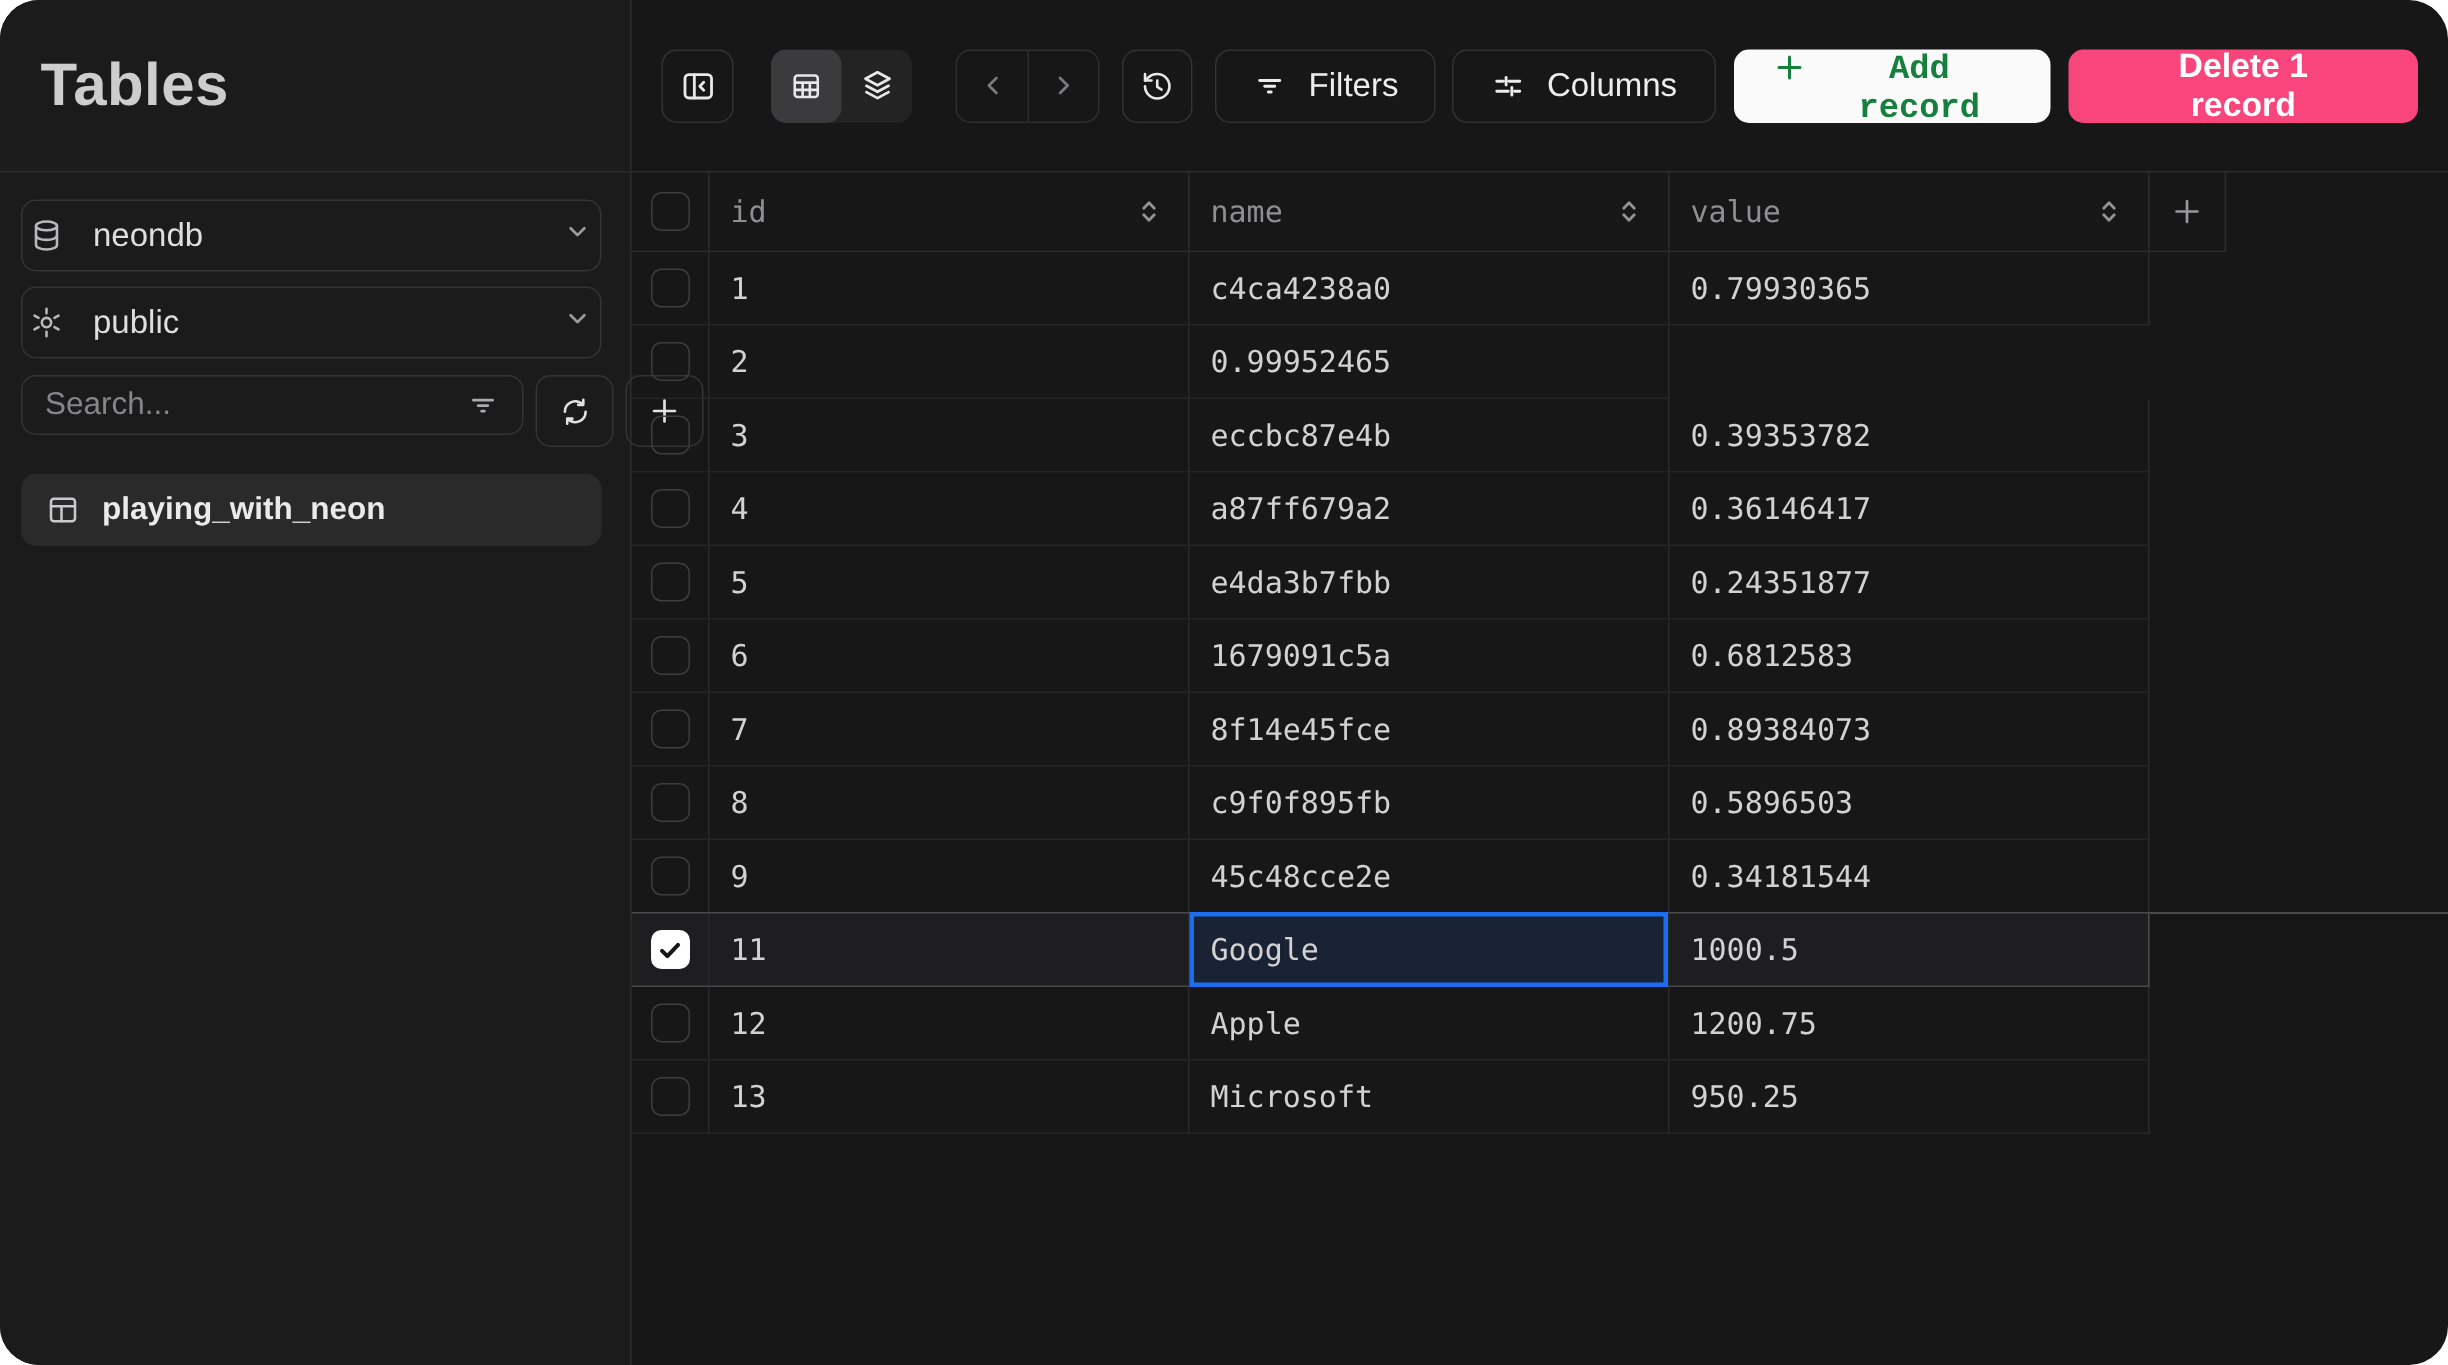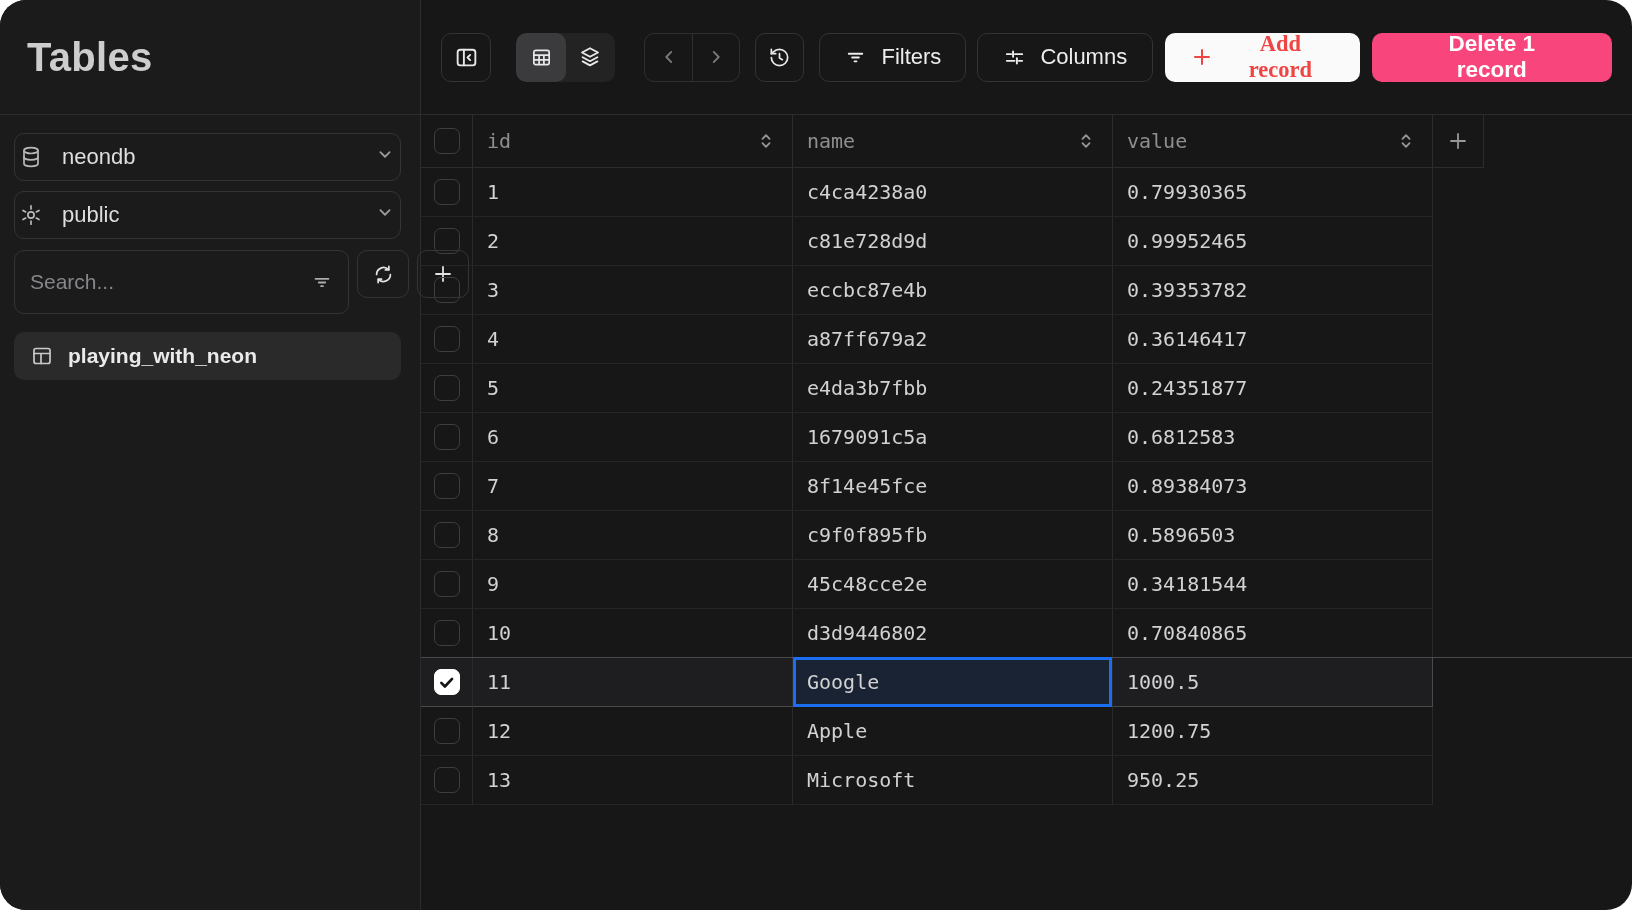--- a/index.html
+++ b/index.html
@@ -13,21 +13,21 @@
   .sidebar-header { height:115px; flex:none; border-bottom:1px solid #2c2c2d; display:flex; align-items:center; padding:0 27px; }
   .sidebar-title { font-size:40px; font-weight:700; color:#cdcdce; letter-spacing:.3px; }
   .sidebar-body { padding:18px 19px 0 14px; display:flex; flex-direction:column; }
 
   .select-btn { height:48px; border:1px solid #343436; border-radius:10px; background:transparent; display:flex; align-items:center; gap:19px; padding:0 4px; color:#dededf; font-size:22px; font-family:inherit; cursor:pointer; width:100%; text-align:left; }
   .select-btn + .select-btn { margin-top:10px; }
   .select-btn .chev { margin-left:auto; color:#9b9b9d; }
   .sb-icon { color:#b9b9bb; flex:none; display:flex; }
 
   .search-row { display:flex; gap:8px; margin-top:11px; }
-  .search-box { flex:1; height:64px; border:1px solid #343436; border-radius:10px; display:flex; align-items:center; padding:0 15px; gap:10px; }
+  .search-box { flex:1; height:40px; border:1px solid #343436; border-radius:10px; display:flex; align-items:center; padding:0 15px; gap:10px; }
   .search-box input { flex:1; min-width:0; background:transparent; border:none; outline:none; color:#dededf; font-size:21px; font-family:inherit; }
   .search-box input::placeholder { color:#86868a; }
   .search-box .filter-glyph { color:#ababad; display:flex; flex:none; }
   .icon-btn { width:52px; height:48px; flex:none; border:1px solid #343436; border-radius:10px; background:transparent; color:#e2e2e3; display:flex; align-items:center; justify-content:center; cursor:pointer; }
 
   .table-list { margin-top:18px; display:flex; flex-direction:column; }
   .table-item { height:48px; border-radius:10px; background:#2a2a2b; display:flex; align-items:center; gap:14px; padding:0 16px; color:#eaeaeb; font-size:21px; font-weight:600; cursor:pointer; }
   .table-item .sb-icon { color:#c9c9cb; }
 
   
@@ -38,21 +38,21 @@
   .segmented { margin-left:25px; height:49px; border-radius:10px; background:#232324; display:flex; overflow:hidden; }
   .seg { width:50px; height:100%; display:flex; align-items:center; justify-content:center; color:#e8e8e9; background:transparent; border:none; cursor:pointer; }
   .seg.active { background:#3b3b3d; border-radius:10px; }
   .nav-group { margin-left:29px; height:49px; border:1px solid #2f2f31; border-radius:10px; display:flex; }
   .nav-half { width:47px; display:flex; align-items:center; justify-content:center; color:#7b7b7e; background:transparent; border:none; cursor:pointer; }
   .nav-half + .nav-half { border-left:1px solid #2f2f31; }
   .history-btn { margin-left:15px; width:50px; }
   .label-btn { gap:14px; font-size:22px; color:#ededee; }
   .filters-btn { margin-left:15px; padding:0 24px; }
   .columns-btn { margin-left:11px; padding:0 25px; }
-  .add-btn { margin-left:12px; height:49px; border:none; border-radius:10px; background:#fafafa; color:#ef4444; font-size:22.5px; font-weight:600; display:flex; align-items:center; gap:12px; padding:0 25px; cursor:pointer; font-family:Liberation Serif, serif; }
+  .add-btn { margin-left:12px; height:49px; border:none; border-radius:10px; background:#fafafa; color:#15803d; font-size:22.5px; font-weight:600; display:flex; gap:12px; padding:0 25px; cursor:pointer; font-family:Liberation Mono, monospace; }
   .delete-btn { margin-left:12px; height:49px; border:none; border-radius:10px; background:#f8467c; color:#ffffff; font-size:22.5px; font-weight:600; display:flex; align-items:center; padding:0 40px; cursor:pointer; font-family:inherit; }
 
   
   .grid { flex:1; overflow:hidden; font-family:"DejaVu Sans Mono", monospace; }
   .header-row, .row { display:grid; grid-template-columns:52px 320px 320px 320px 51px; }
   .hcell { height:53px; display:flex; align-items:center; border-bottom:1px solid #2c2c2d; border-right:1px solid #2c2c2d; color:#8f8f91; font-size:20px; padding:0 14px; cursor:pointer; }
   .hcell .sort { margin-left:auto; color:#939395; display:flex; }
   .hcell.cb { justify-content:center; padding:0; cursor:default; }
   .hcell.plus-col { justify-content:center; padding:0; color:#98989a; }
 
@@ -310,21 +310,20 @@
     <div class="cell" data-name="cell-value">0.79930365</div>
     <div class="cell ghost" data-name="row-spacer"></div>
   </div>
           <div class="row" data-name="table-row">
     <div class="cell cb" data-name="row-select-cell">
       <div class="checkbox" data-name="row-checkbox">
         
       </div>
     </div>
     <div class="cell" data-name="cell-id">2</div>
-    <div class="cell" data-name="cell-name">c81e728d9d</div>
     <div class="cell" data-name="cell-value">0.99952465</div>
     <div class="cell ghost" data-name="row-spacer"></div>
   </div>
           <div class="row" data-name="table-row">
     <div class="cell cb" data-name="row-select-cell">
       <div class="checkbox" data-name="row-checkbox">
         
       </div>
     </div>
     <div class="cell" data-name="cell-id">3</div>
@@ -389,31 +388,20 @@
   </div>
           <div class="row" data-name="table-row">
     <div class="cell cb" data-name="row-select-cell">
       <div class="checkbox" data-name="row-checkbox">
         
       </div>
     </div>
     <div class="cell" data-name="cell-id">9</div>
     <div class="cell" data-name="cell-name">45c48cce2e</div>
     <div class="cell" data-name="cell-value">0.34181544</div>
-    <div class="cell ghost" data-name="row-spacer"></div>
-  </div>
-          <div class="row" data-name="table-row">
-    <div class="cell cb" data-name="row-select-cell">
-      <div class="checkbox" data-name="row-checkbox">
-        
-      </div>
-    </div>
-    <div class="cell" data-name="cell-id">10</div>
-    <div class="cell" data-name="cell-name">d3d9446802</div>
-    <div class="cell" data-name="cell-value">0.70840865</div>
     <div class="cell ghost" data-name="row-spacer"></div>
   </div>
           <div class="row selected" data-name="table-row">
     <div class="cell cb" data-name="row-select-cell">
       <div class="checkbox checked" data-name="row-checkbox">
         <svg width="19" height="19" viewBox="0 0 24 24" fill="none" stroke="#161616" stroke-width="3.4" stroke-linecap="round" stroke-linejoin="round">
                   <path d="m5.5 12.5 4.5 4.5 9-9.5"></path>
                 </svg>
       </div>
     </div>

